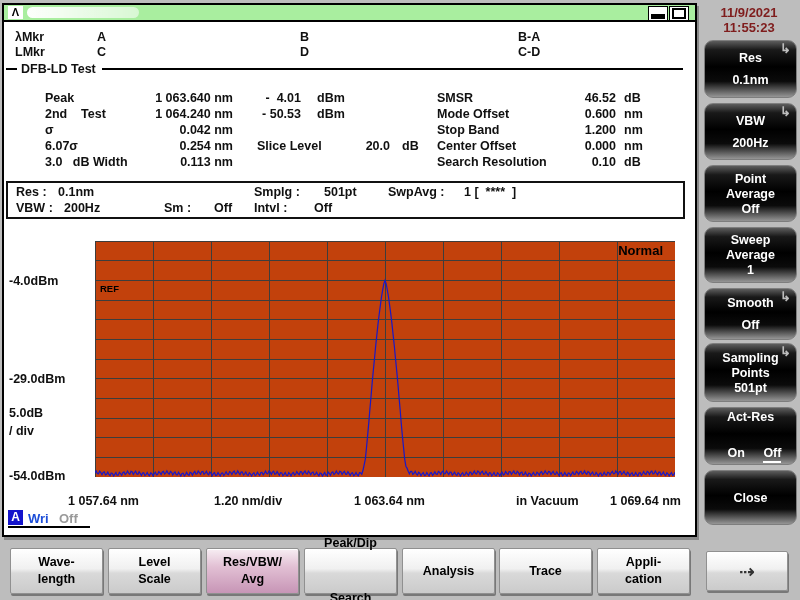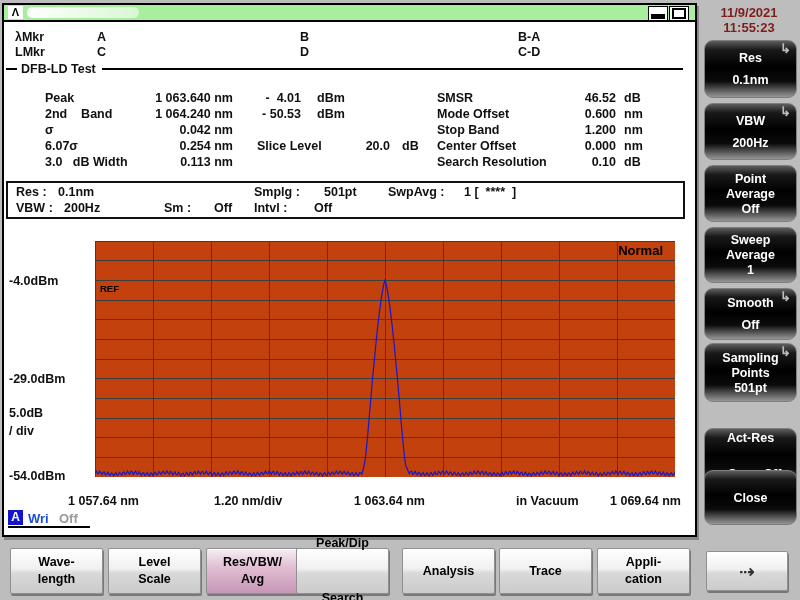--- a/index.html
+++ b/index.html
@@ -86,21 +86,21 @@
     <span class="l1"></span>
     <span>DFB-LD Test</span>
     <span class="l2"></span>
   </div>
 
   <span class="bt" style="left:41px;top:86px">Peak</span>
   <span class="bt ra" style="left:140px;top:86px;width:89px">1 063.640 nm</span>
   <span class="bt ra" style="left:210px;top:86px;width:87px">-  4.01</span>
   <span class="bt" style="left:313px;top:86px">dBm</span>
 
-  <span class="bt" style="left:41px;top:102px">2nd    Band</span>
+  <span class="bt" style="left:41px;top:102px">2nd    Test</span>
   <span class="bt ra" style="left:140px;top:102px;width:89px">1 064.240 nm</span>
   <span class="bt ra" style="left:210px;top:102px;width:87px">- 50.53</span>
   <span class="bt" style="left:313px;top:102px">dBm</span>
 
   <span class="bt" style="left:41px;top:118px">σ</span>
   <span class="bt ra" style="left:140px;top:118px;width:89px">0.042 nm</span>
 
   <span class="bt" style="left:41px;top:134px">6.07σ</span>
   <span class="bt ra" style="left:140px;top:134px;width:89px">0.254 nm</span>
   <span class="bt" style="left:253px;top:134px">Slice Level</span>
@@ -227,21 +227,21 @@
       <span class="arr">↳</span>
       <span>Smooth</span>
       <span>Off</span>
     </div>
     <div class="skey" style="top: 343px; height: 59px; row-gap: 1px;">
       <span class="arr">↳</span>
       <span>Sampling</span>
       <span>Points</span>
       <span>501pt</span>
     </div>
-    <div class="skey" style="top: 407px; height: 58px; row-gap: 22px; margin-top: 21px;">
+    <div class="skey" style="top: 407px; height: 58px; row-gap: 22px;">
       <span>Act-Res</span>
       <div class="tgl">
         <span>On</span>
         <span class="act">Off</span>
       </div>
     </div>
     <div class="skey" style="top: 470px; height: 55px; row-gap: 0px;">
       <span>Close</span>
     </div>
   </div>
@@ -251,21 +251,21 @@
       <span>length</span>
     </div>
     <div class="fkey" style="left: 108px;">
       <span>Level</span>
       <span>Scale</span>
     </div>
     <div class="fkey selected" style="left: 206px;">
       <span>Res/VBW/</span>
       <span>Avg</span>
     </div>
-    <div class="fkey" style="left: 296px; gap: 38px;">
+    <div class="fkey" style="left: 304px; gap: 38px;">
       <span>Peak/Dip</span>
       <span>Search</span>
     </div>
     <div class="fkey" style="left: 402px;">
       <span>Analysis</span>
     </div>
     <div class="fkey" style="left: 499px;">
       <span>Trace</span>
     </div>
     <div class="fkey" style="left: 597px;">

